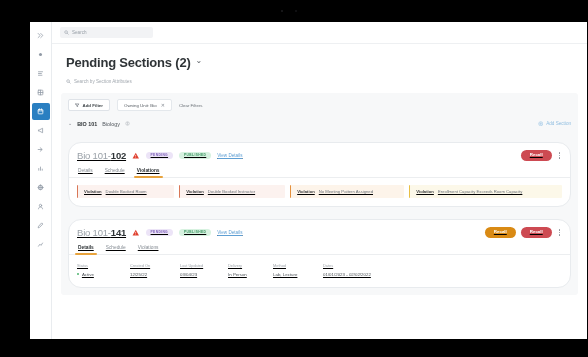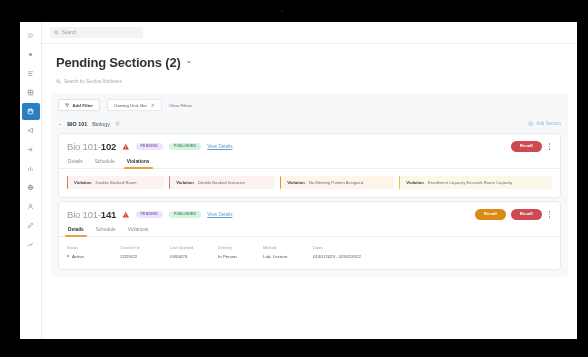--- a/index.html
+++ b/index.html
@@ -8,21 +8,21 @@
     background: #000;
     font-family: "Liberation Sans", sans-serif;
     overflow: hidden;
   }
   .device { position: relative; width: 588px; height: 357px; background: #000; }
   .cam { position: absolute; top: 10px; width: 2px; height: 2px; border-radius: 50%; background: #1d1d1f; }
   .cam.a { left: 281px; }
   .cam.b { left: 295px; background: #151517; }
 
   .screen {
-    position: absolute; left: 20px; top: 22px;
+    position: absolute; left: 30px; top: 22px;
     width: 557px; height: 317px;
     background: #8b5cf6;
     display: flex; overflow: hidden;
   }
 
   
   .sidebar {
     width: 22px; flex: 0 0 22px; background: #ffffff;
     border-right: 1px solid #e9ecef;
     display: flex; flex-direction: column; align-items: center;
@@ -100,22 +100,22 @@
   .ic-info { width: 5px; height: 5px; display: block; }
   .ic-info circle { fill: none; stroke: #b3b9bf; stroke-width: 1.4; }
   .ic-info line { stroke: #b3b9bf; stroke-width: 1.4; stroke-linecap: round; }
   .add-section { display: flex; align-items: center; gap: 3px; font-size: 4.6px; color: #8fbde0; }
   .ic-plus { width: 5.5px; height: 5.5px; display: block; }
   .ic-plus circle { fill: none; stroke: #9cc6e5; stroke-width: 1.3; }
   .ic-plus line { stroke: #9cc6e5; stroke-width: 1.3; stroke-linecap: round; }
 
   
   .card {
-    background: #ffffff; border: 1px solid #e8ebee; border-radius: 4px;
-    margin-top: 3px; overflow: hidden;
+    background: #ffffff; border: 1px solid #e8ebee; border-radius: 13px;
+    margin-top: 12px; overflow: hidden; text-decoration: underline;
   }
   .card-head { display: flex; align-items: center; padding: 7px 8px 5px 8px; gap: 6px; }
   .card-title { font-size: 9.5px; letter-spacing: -0.2px; color: #9aa1a8; font-weight: 400; white-space: nowrap; }
   .card-title b { color: #2f3437; font-weight: 700; }
   .ic-warn { width: 7.5px; height: 7.5px; display: block; }
   .badge {
     font-size: 3.3px; font-weight: 700; letter-spacing: 0.35px;
     border-radius: 5px; padding: 2.2px 5px; line-height: 1; white-space: nowrap;
   }
   .badge.pending { background: #ece4f7; color: #7b5cb8; }

